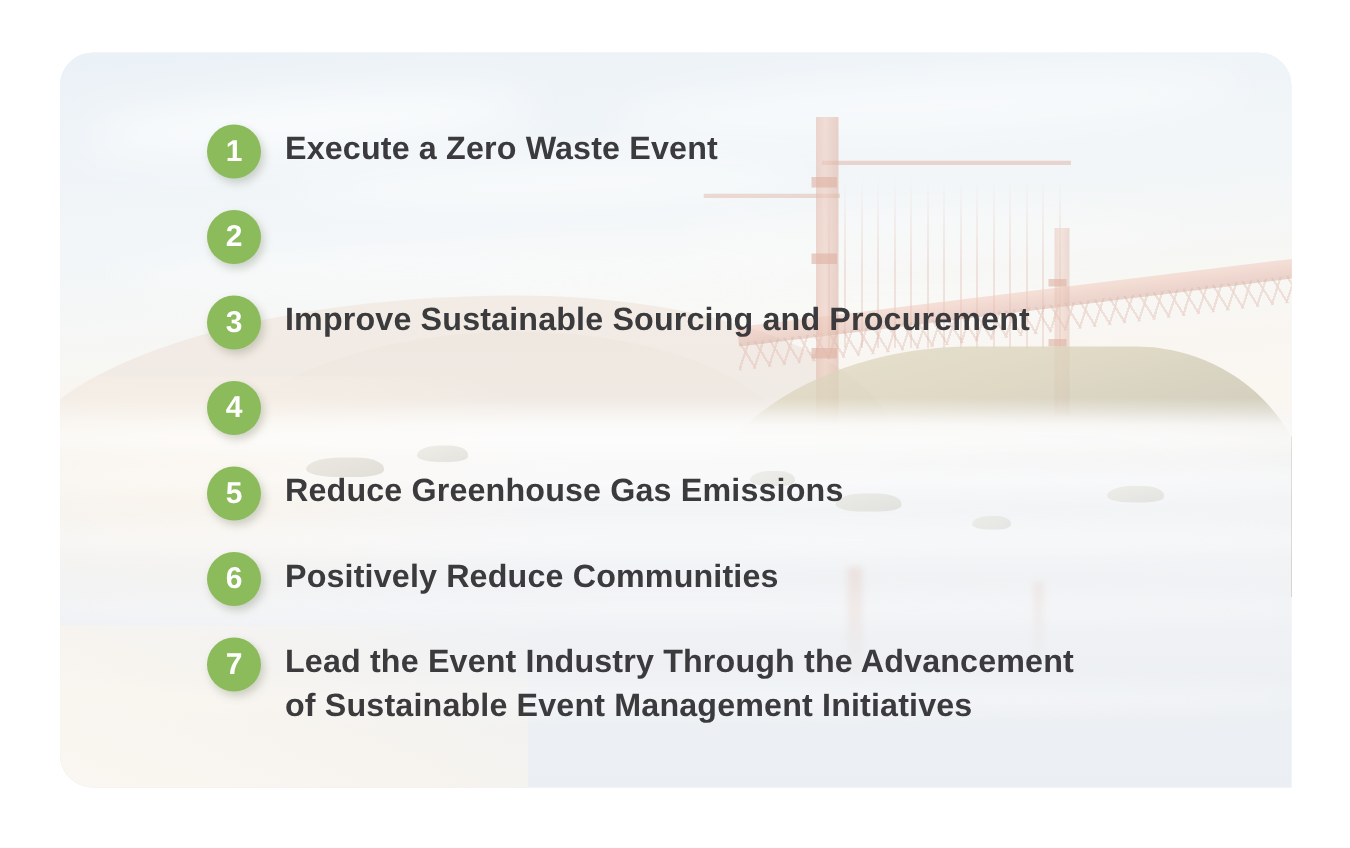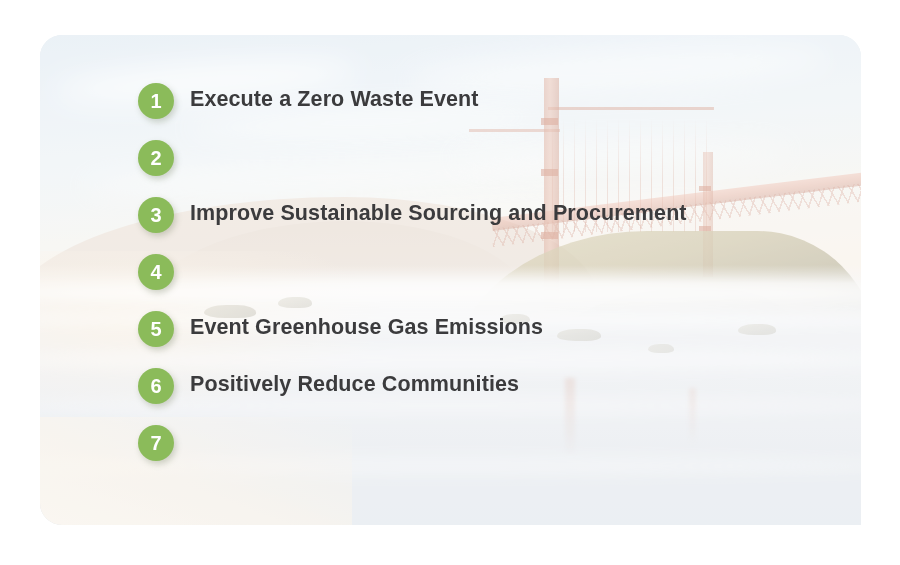--- a/index.html
+++ b/index.html
@@ -370,27 +370,29 @@
         <div class="badge">3</div>
         <div class="label">Improve Sustainable Sourcing and Procurement</div>
       </div>
 
       <div class="item">
         <div class="badge">4</div>
       </div>
 
       <div class="item">
         <div class="badge">5</div>
-        <div class="label">Event Greenhouse Gas Emissions</div>
+        <div class="label">Reduce Greenhouse Gas Emissions</div>
       </div>
 
       <div class="item">
         <div class="badge">6</div>
         <div class="label">Positively Reduce Communities</div>
       </div>
 
       <div class="item">
         <div class="badge">7</div>
+        <div class="label">Lead the Event Industry Through the Advancement
+of Sustainable Event Management Initiatives</div>
       </div>
 
     </div>
   </div>
 </div>
 
 </body></html>

